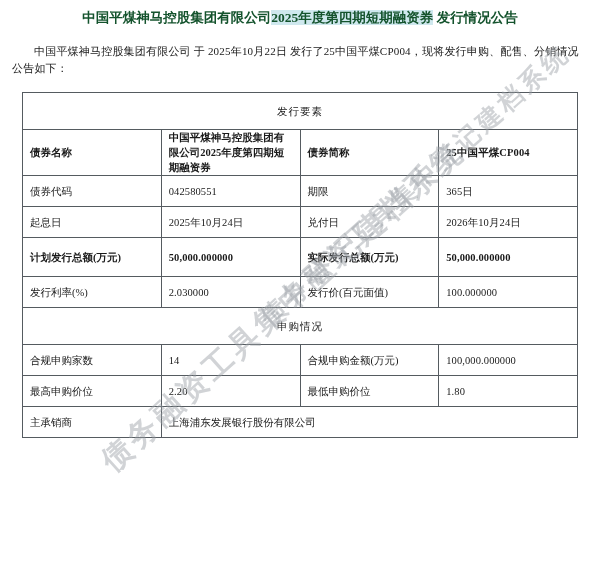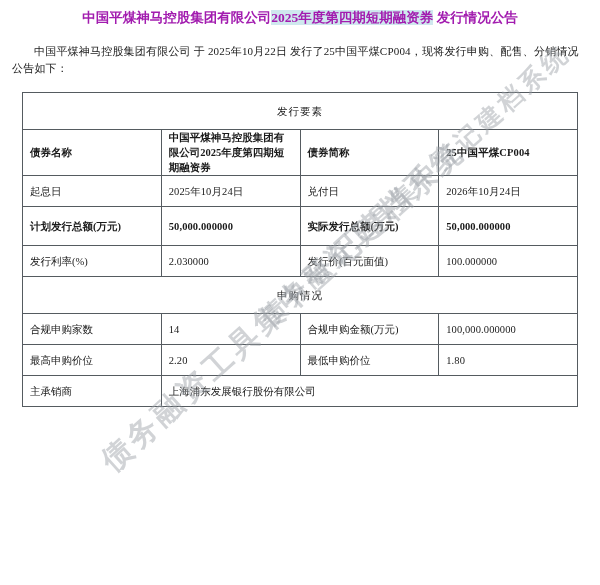--- a/index.html
+++ b/index.html
@@ -56,21 +56,21 @@
     padding: 0;
   }
 
   #doc-title {
     text-align: center;
     font-size: 13.5px;
     font-weight: bold;
     line-height: 18px;
     margin: 9px 34px 0 34px;
     letter-spacing: 0px;
-    color: #a21caf;
+    color: #14532d;
   }
   #doc-title .hl {
     background: #cfe8ee;
   }
 
   #intro-paragraph {
     font-size: 11px;
     line-height: 17px;
     margin: 16px 12px 0 12px;
     text-indent: 22px;
@@ -151,20 +151,26 @@
         <td class="section-title" colspan="4">发行要素</td>
       </tr>
 
       <tr>
         <td class="label row-xtall">债券名称</td>
         <td class="value row-xtall">中国平煤神马控股集团有限公司2025年度第四期短期融资券</td>
         <td class="label2 row-xtall">债券简称</td>
         <td class="value2 row-xtall num">25中国平煤CP004</td>
       </tr>
 
+      <tr>
+        <td class="label row-tall">债券代码</td>
+        <td class="value row-tall num">042580551</td>
+        <td class="label2 row-tall">期限</td>
+        <td class="value2 row-tall num">365日</td>
+      </tr>
 
       <tr>
         <td class="label row-tall">起息日</td>
         <td class="value row-tall num">2025年10月24日</td>
         <td class="label2 row-tall">兑付日</td>
         <td class="value2 row-tall num">2026年10月24日</td>
       </tr>
 
       <tr>
         <td class="label row-xtall">计划发行总额(万元)</td>

